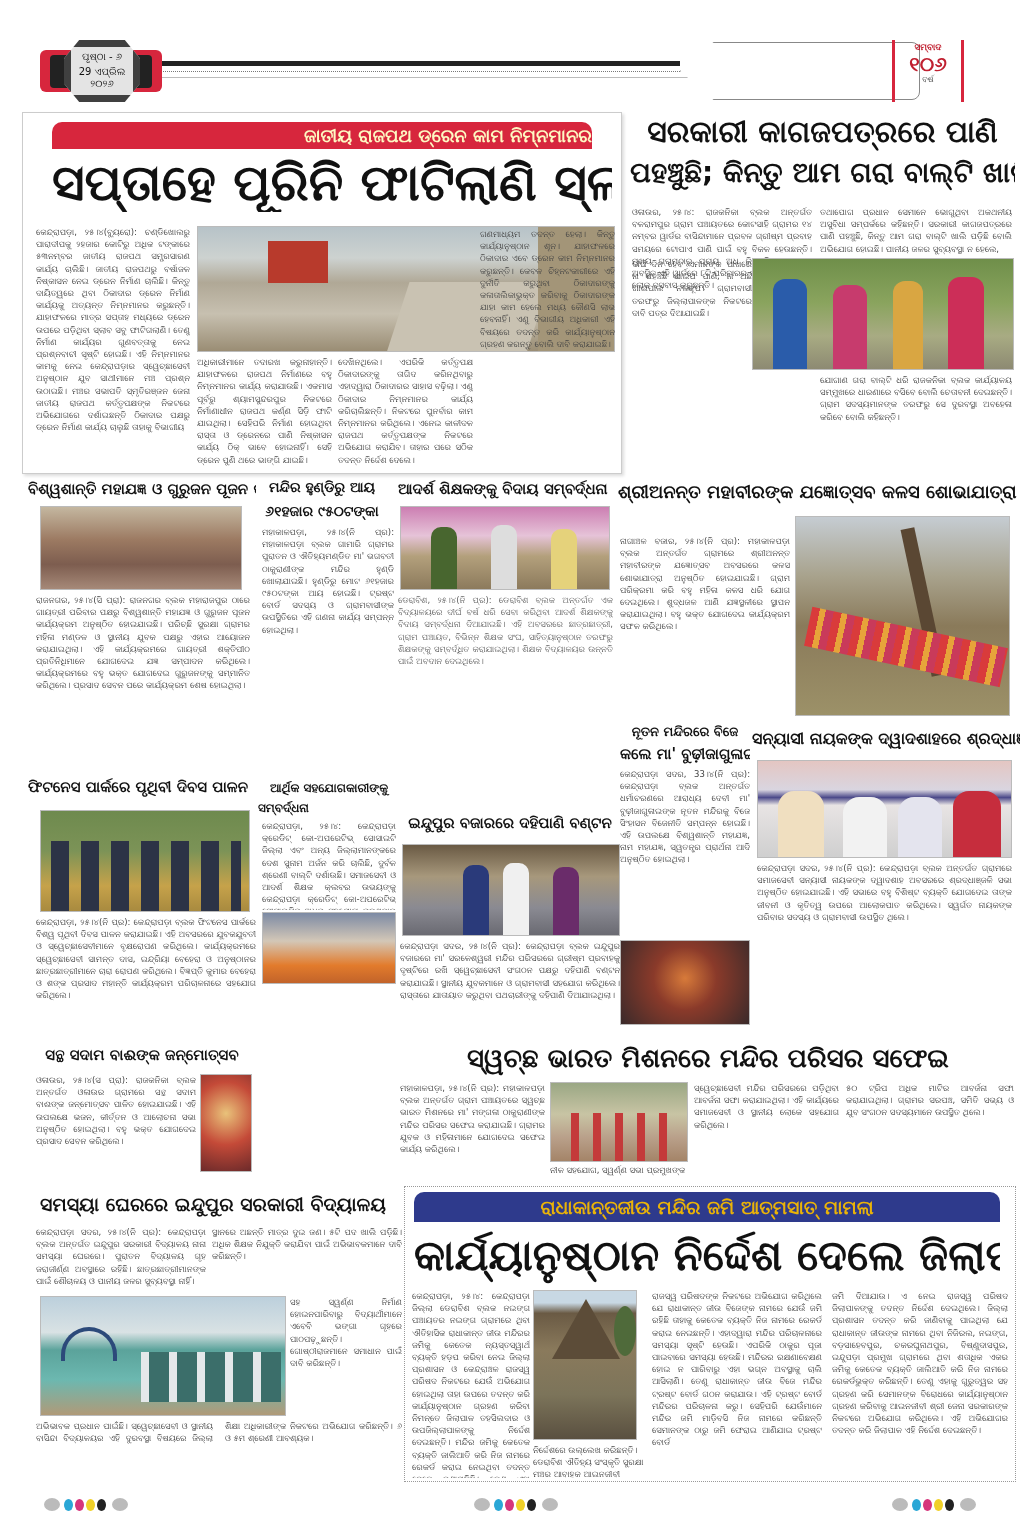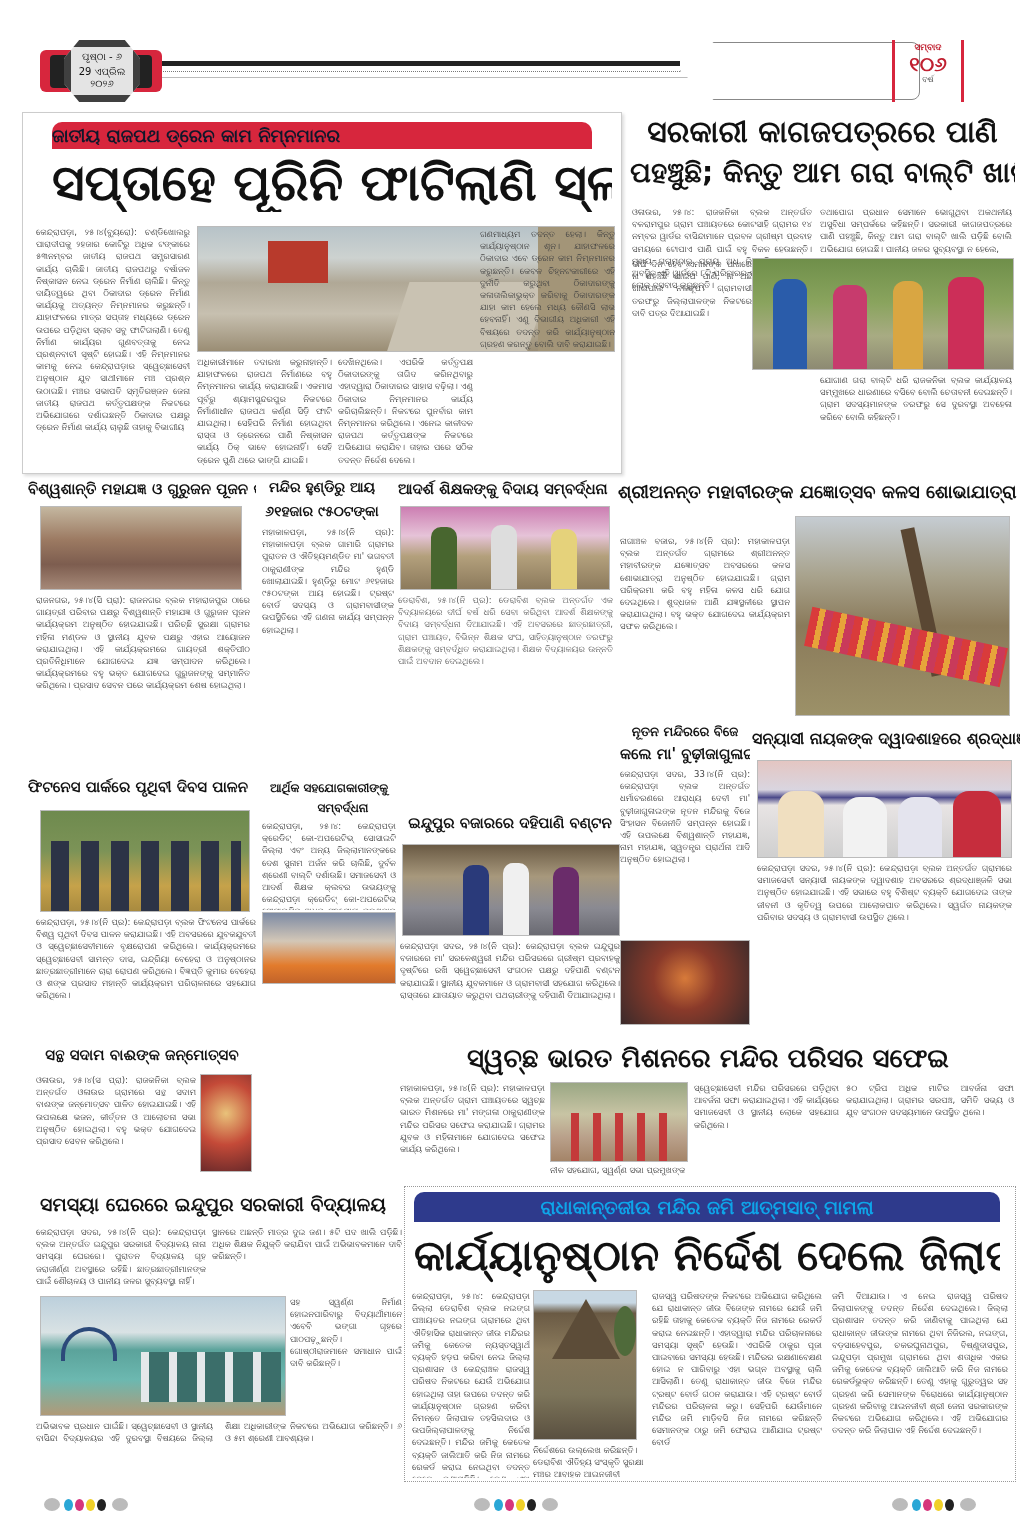--- a/index.html
+++ b/index.html
@@ -32,21 +32,21 @@
   <div class="abs" style="left:680px;top:42px;width:240px;height:58px;background:#fff;border:1px solid #888;clip-path:polygon(14% 0,100% 0,100% 100%,14% 100%,0 50%);border-radius:0 8px 8px 0"></div>
 
   <div class="abs" style="left:892px;top:40px;width:72px;height:62px;border-left:3px solid #d7263d;border-right:3px solid #d7263d;text-align:center">
     <div style="font-size:9px;color:#c02030;font-weight:bold;margin-top:2px">ସମ୍ବାଦ</div>
     <div style="font-size:20px;color:#c02030;font-weight:bold;line-height:22px">୧୦୬</div>
     <div style="font-size:8px;color:#444">ବର୍ଷ</div>
   </div>
 </div>
 
 <div class="box" style="left:22px;top:112px;width:600px;height:362px;border:1px solid #ccc;box-shadow:2px 2px 3px #ddd"></div>
-<div class="abs" style="left:52px;top:122px;width:540px;height:27px;background:#d7263d;border-radius:10px 10px 0 0;text-align:left;color:#0f172a;font-size:18px;line-height:27px;font-weight:bold">
+<div class="abs" style="left:52px;top:122px;width:540px;height:27px;background:#d7263d;border-radius:10px 10px 0 0;text-align:right;color:#fef9c3;font-size:18px;line-height:27px;font-weight:bold">
   <span>ଜାତୀୟ ରାଜପଥ ଡ୍ରେନ କାମ ନିମ୍ନମାନର</span>
 </div>
 <div class="abs hl" style="left:52px;top:154px;width:560px;font-size:50px;line-height:58px;text-align:center">ସପ୍ତାହେ ପୂରିନି ଫାଟିଲାଣି ସ୍ଲାବ</div>
 
 <div class="abs body-text" style="left:36px;top:226px;width:154px;height:240px">କେନ୍ଦ୍ରାପଡ଼ା, ୨୫।୪(ବ୍ୟୁରୋ): ଚଣ୍ଡିଖୋଲରୁ ପାରାଦୀପକୁ ୨ହଜାର କୋଟିରୁ ଅଧିକ ଟଙ୍କାରେ ୫୩ନମ୍ବର ଜାତୀୟ ରାଜପଥ ସମ୍ପ୍ରସାରଣ କାର୍ଯ୍ୟ ଚାଲିଛି। ଜାତୀୟ ରାଜପଥରୁ ବର୍ଷାଜଳ ନିଷ୍କାସନ ନେଇ ଡ୍ରେନ ନିର୍ମାଣ ଚାଲିଛି। କିନ୍ତୁ ଦାୟିତ୍ୱରେ ଥିବା ଠିକାଦାର ଡ୍ରେନ ନିର୍ମାଣ କାର୍ଯ୍ୟକୁ ଅତ୍ୟନ୍ତ ନିମ୍ନମାନର କରୁଛନ୍ତି। ଯାହାଫଳରେ ମାତ୍ର ସପ୍ତାହ ମଧ୍ୟରେ ଡ୍ରେନ ଉପରେ ପଡ଼ିଥିବା ସ୍ଲାବ ସବୁ ଫାଟିଗଲାଣି। ତେଣୁ ନିର୍ମାଣ କାର୍ଯ୍ୟର ଗୁଣବତ୍ତାକୁ ନେଇ ପ୍ରଶ୍ନବାଚୀ ସୃଷ୍ଟି ହୋଇଛି। ଏହି ନିମ୍ନମାନର କାମକୁ ନେଇ କେନ୍ଦ୍ରାପଡ଼ାର ସ୍ୱେଚ୍ଛାସେବୀ ଅନୁଷ୍ଠାନ ଯୁବ ସାଥୀମାନେ ମଞ୍ଚ ପ୍ରଶ୍ନ ଉଠାଇଛି। ମଞ୍ଚର ସଭାପତି ସ୍ମୃତିରଞ୍ଜନ ଜେନା ଜାତୀୟ ରାଜପଥ କର୍ତ୍ତୃପକ୍ଷଙ୍କ ନିକଟରେ ଅଭିଯୋଗରେ ଦର୍ଶାଇଛନ୍ତି ଠିକାଦାର ପକ୍ଷରୁ ଡ୍ରେନ ନିର୍ମାଣ କାର୍ଯ୍ୟ ଚାଲୁଛି ତାହାକୁ ବିଭାଗୀୟ</div>
 <div class="photo" style="left:197px;top:226px;width:418px;height:126px;background:linear-gradient(180deg,#b7c3c8 0%,#cdd2d0 25%,#b0a896 45%,#c7c0b0 70%,#9a8d74 100%)">
   <div class="abs" style="left:70px;top:14px;width:60px;height:42px;background:#b83a2c"></div>
   <div class="abs" style="left:200px;top:55px;width:140px;height:71px;background:#c9c2b2;transform:skewX(-18deg)"></div>
   <div class="abs" style="left:340px;top:0;width:78px;height:126px;background:#a39578"></div>
 </div>
@@ -104,21 +104,21 @@
 </div>
 <div class="abs body-text" style="left:757px;top:862px;width:255px;height:165px">କେନ୍ଦ୍ରାପଡ଼ା ସଦର, ୨୫।୪(ନି ପ୍ର): କେନ୍ଦ୍ରାପଡ଼ା ବ୍ଲକ ଅନ୍ତର୍ଗତ ଗ୍ରାମରେ ସମାଜସେବୀ ସନ୍ୟାସୀ ନାୟକଙ୍କ ଦ୍ୱାଦଶାହ ଅବସରରେ ଶ୍ରଦ୍ଧାଞ୍ଜଳି ସଭା ଅନୁଷ୍ଠିତ ହୋଇଯାଇଛି। ଏହି ସଭାରେ ବହୁ ବିଶିଷ୍ଟ ବ୍ୟକ୍ତି ଯୋଗଦେଇ ତାଙ୍କ ଜୀବନୀ ଓ କୃତିତ୍ୱ ଉପରେ ଆଲୋକପାତ କରିଥିଲେ। ସ୍ୱର୍ଗତ ନାୟକଙ୍କ ପରିବାର ସଦସ୍ୟ ଓ ଗ୍ରାମବାସୀ ଉପସ୍ଥିତ ଥିଲେ।</div>
 
 <div class="abs hl" style="left:28px;top:772px;width:230px;font-size:15px;line-height:30px">ଫିଟନେସ ପାର୍କରେ ପୃଥିବୀ ଦିବସ ପାଳନ</div>
 <div class="photo" style="left:40px;top:810px;width:210px;height:102px;background:linear-gradient(180deg,#6e8a4e 0%,#7c9357 40%,#c6a24a 75%,#a88a3f 100%)">
   <div class="abs" style="left:10px;top:30px;width:190px;height:72px;background:repeating-linear-gradient(90deg,#2c3346 0 18px,transparent 18px 30px)"></div>
 </div>
 <div class="abs body-text" style="left:36px;top:916px;width:220px;height:96px">କେନ୍ଦ୍ରାପଡ଼ା, ୨୫।୪(ନି ପ୍ର): କେନ୍ଦ୍ରାପଡ଼ା ବ୍ଲକ ଫିଟନେସ ପାର୍କରେ ବିଶ୍ୱ ପୃଥିବୀ ଦିବସ ପାଳନ କରାଯାଇଛି। ଏହି ଅବସରରେ ଯୁବକଯୁବତୀ ଓ ସ୍ୱେଚ୍ଛାସେବୀମାନେ ବୃକ୍ଷରୋପଣ କରିଥିଲେ। କାର୍ଯ୍ୟକ୍ରମରେ ସ୍ୱେଚ୍ଛାସେବୀ ସାମନ୍ତ ଦାସ, ଇନ୍ଦ୍ରିୟା ବେହେରା ଓ ଅନୁଷ୍ଠାନର ଛାତ୍ରଛାତ୍ରୀମାନେ ଚାରା ରୋପଣ କରିଥିଲେ। ବିଜ୍ଞପ୍ତି କୁମାର ବେହେରା ଓ ଶଙ୍କ ପ୍ରସାଦ ମହାନ୍ତି କାର୍ଯ୍ୟକ୍ରମ ପରିଚାଳନାରେ ସହଯୋଗ କରିଥିଲେ।</div>
 
 <div class="abs hl" style="left:262px;top:778px;width:134px;font-size:12px;line-height:20px;text-align:center">ଆର୍ଥିକ ସହଯୋଗକାରୀଙ୍କୁ</div>
-<div class="abs hl" style="left:276px;top:798px;width:134px;font-size:12px;line-height:20px;text-align:center">ସମ୍ବର୍ଦ୍ଧନା</div>
+<div class="abs hl" style="left:258px;top:798px;width:134px;font-size:12px;line-height:20px;">ସମ୍ବର୍ଦ୍ଧନା</div>
 <div class="abs body-text" style="left:262px;top:820px;width:134px;height:90px">କେନ୍ଦ୍ରାପଡ଼ା, ୨୫।୪: କେନ୍ଦ୍ରାପଡ଼ା କ୍ରେଡିଟ୍ କୋ-ଅପରେଟିଭ୍ ସୋସାଇଟି ଜିଲ୍ଲା ଏବଂ ଅନ୍ୟ ଜିଲ୍ଲାମାନଙ୍କରେ ଦେଶ ସୁନାମ ଅର୍ଜନ କରି ଚାଲିଛି, ଦୁର୍ବଳ ଶ୍ରେଣୀ ବାଲ୍ଟି ଦର୍ଶାଉଛି। ସମାଜସେବୀ ଓ ଆଦର୍ଶ ଶିକ୍ଷକ କ୍ଲବର ଉଭୟଙ୍କୁ କେନ୍ଦ୍ରାପଡ଼ା କ୍ରେଡିଟ୍ କୋ-ଅପରେଟିଭ୍ ସୋସାଇଟିକୁ ଅଧିକ ସହଯୋଗ କରୁଥିବାରୁ ଅନୁଷ୍ଠାନ ପକ୍ଷରୁ ସମ୍ବର୍ଦ୍ଧନା ଦିଆଯାଇଛି।</div>
 <div class="photo" style="left:262px;top:912px;width:134px;height:72px;background:linear-gradient(180deg,#7c8aa4 0%,#d3c7b7 40%,#e27b2c 75%,#c2632a 100%)"></div>
 
 <div class="abs hl" style="left:400px;top:808px;width:220px;font-size:15px;line-height:30px;text-align:center">ଇନ୍ଦୁପୁର ବଜାରରେ ଦହିପାଣି ବଣ୍ଟନ</div>
 <div class="photo" style="left:402px;top:844px;width:218px;height:92px;background:linear-gradient(180deg,#6a5a44 0%,#a7987c 35%,#8a8a92 70%,#6a6a72 100%)">
   <div class="abs" style="left:60px;top:20px;width:26px;height:72px;background:#2a3a7a;border-radius:10px 10px 0 0"></div>
   <div class="abs" style="left:100px;top:18px;width:26px;height:74px;background:#f0f0f0;border-radius:10px 10px 0 0"></div>
   <div class="abs" style="left:150px;top:22px;width:26px;height:70px;background:#6a2c6a;border-radius:10px 10px 0 0"></div>
 </div>
 <div class="abs body-text" style="left:400px;top:940px;width:220px;height:85px">କେନ୍ଦ୍ରାପଡ଼ା ସଦର, ୨୫।୪(ନି ପ୍ର): କେନ୍ଦ୍ରାପଡ଼ା ବ୍ଲକ ଇନ୍ଦୁପୁର ବଜାରରେ ମା' ସରଳେଶ୍ୱରୀ ମନ୍ଦିର ପରିସରରେ ଗ୍ରୀଷ୍ମ ପ୍ରବାହକୁ ଦୃଷ୍ଟିରେ ରଖି ସ୍ୱେଚ୍ଛାସେବୀ ସଂଗଠନ ପକ୍ଷରୁ ଦହିପାଣି ବଣ୍ଟନ କରାଯାଇଛି। ସ୍ଥାନୀୟ ଯୁବକମାନେ ଓ ଗ୍ରାମବାସୀ ସହଯୋଗ କରିଥିଲେ। ରାସ୍ତାରେ ଯାତାୟାତ କରୁଥିବା ପଥଚାରୀଙ୍କୁ ଦହିପାଣି ଦିଆଯାଇଥିଲା।</div>
@@ -140,21 +140,21 @@
 <div class="abs body-text" style="left:36px;top:1226px;width:170px;height:68px">କେନ୍ଦ୍ରାପଡ଼ା ସଦର, ୨୫।୪(ନି ପ୍ର): କେନ୍ଦ୍ରାପଡ଼ା ବ୍ଲକ ଅନ୍ତର୍ଗତ ଇନ୍ଦୁପୁର ସରକାରୀ ବିଦ୍ୟାଳୟ ନାନା ସମସ୍ୟା ଘେରରେ। ପୁରାତନ ବିଦ୍ୟାଳୟ ଗୃହ ଜରାଜୀର୍ଣ୍ଣ ଅବସ୍ଥାରେ ରହିଛି। ଛାତ୍ରଛାତ୍ରୀମାନଙ୍କ ପାଇଁ ଶୌଚାଳୟ ଓ ପାନୀୟ ଜଳର ସୁବ୍ୟବସ୍ଥା ନାହିଁ।</div>
 <div class="abs body-text" style="left:212px;top:1226px;width:190px;height:68px">ସ୍ଥାନରେ ଅଛନ୍ତି ମାତ୍ର ଦୁଇ ଜଣ। ୫ଟି ପଦ ଖାଲି ପଡ଼ିଛି। ଅଧିକ ଶିକ୍ଷକ ନିଯୁକ୍ତି କରାଯିବା ପାଇଁ ଅଭିଭାବକମାନେ ଦାବି କରିଛନ୍ତି।</div>
 <div class="photo" style="left:40px;top:1296px;width:246px;height:120px;background:linear-gradient(180deg,#bcd0dc 0%,#d9e2e4 30%,#5ba39b 45%,#6cb8b0 70%,#b09a78 100%)">
   <div class="abs" style="left:20px;top:30px;width:56px;height:34px;border:4px solid #2c4a7a;border-bottom:none;border-radius:30px 30px 0 0"></div>
   <div class="abs" style="left:100px;top:55px;width:140px;height:50px;background:repeating-linear-gradient(90deg,#e4e8ea 0 8px,#3b6e6a 8px 28px)"></div>
 </div>
 <div class="abs body-text" style="left:290px;top:1296px;width:112px;height:120px">ସହ ସ୍ୱର୍ଣ୍ଣ ନିର୍ମାଣ ହୋଇନପାରିବାରୁ ବିଦ୍ୟାର୍ଥୀମାନେ ଏବେବି ଭଙ୍ଗା ଗୃହରେ ପାଠପଢ଼ୁଛନ୍ତି। ଗୋଷ୍ଠୀରାଜମାନେ ସମାଧାନ ପାଇଁ ଦାବି କରିଛନ୍ତି।</div>
 <div class="abs body-text" style="left:36px;top:1420px;width:366px;height:60px;column-count:2;column-gap:12px">ଅଭିଭାବକ ପ୍ରଧାନ ପାଇଁଛି। ସ୍ୱେଚ୍ଛାସେବୀ ଓ ସ୍ଥାନୀୟ ବାସିନ୍ଦା ବିଦ୍ୟାଳୟର ଏହି ଦୁରବସ୍ଥା ବିଷୟରେ ଜିଲ୍ଲା ଶିକ୍ଷା ଅଧିକାରୀଙ୍କ ନିକଟରେ ଅଭିଯୋଗ କରିଛନ୍ତି। ୬ ଓ ୫ମ ଶ୍ରେଣୀ ଆବଶ୍ୟକ।</div>
 
 <div class="box" style="left:404px;top:1186px;width:612px;height:296px"></div>
-<div class="abs" style="left:414px;top:1192px;width:586px;height:30px;background:#2e3a8c;border-radius:10px 10px 0 0;text-align:center;color:#0ea5e9;font-size:19px;line-height:30px;font-weight:bold">
+<div class="abs" style="left:414px;top:1192px;width:586px;height:30px;background:#2e3a8c;border-radius:10px 10px 0 0;text-align:center;color:#eab308;font-size:19px;line-height:30px;font-weight:bold">
   <span>ରାଧାକାନ୍ତଜୀଉ ମନ୍ଦିର ଜମି ଆତ୍ମସାତ୍ ମାମଲା</span>
 </div>
 <div class="abs hl" style="left:414px;top:1226px;width:586px;font-size:42px;line-height:60px;text-align:center">କାର୍ଯ୍ୟାନୁଷ୍ଠାନ ନିର୍ଦ୍ଦେଶ ଦେଲେ ଜିଲାପାଳ</div>
 <div class="abs body-text" style="left:412px;top:1290px;width:118px;height:188px">କେନ୍ଦ୍ରାପଡ଼ା, ୨୫।୪: କେନ୍ଦ୍ରାପଡ଼ା ଜିଲ୍ଲା ଡେରାବିଶ ବ୍ଲକ ନଇଙ୍ଗ ପଞ୍ଚାୟତର ନଇଙ୍ଗ ଗ୍ରାମରେ ଥିବା ଐତିହାସିକ ରାଧାକାନ୍ତ ଜୀଉ ମନ୍ଦିରର ଜମିକୁ କେତେକ ନ୍ୟସ୍ତସ୍ୱାର୍ଥ ବ୍ୟକ୍ତି ହଡ଼ପ କରିବା ନେଇ ଜିଲ୍ଲା ପ୍ରଶାସନ ଓ କେନ୍ଦ୍ରାଞ୍ଚଳ ରାଜସ୍ୱ ପରିଷଦ ନିକଟରେ ଯେଉଁ ଅଭିଯୋଗ ହୋଇଥିଲା ତାହା ଉପରେ ତଦନ୍ତ କରି କାର୍ଯ୍ୟାନୁଷ୍ଠାନ ଗ୍ରହଣ କରିବା ନିମନ୍ତେ ଜିଲାପାଳ ତହସିଲଦାର ଓ ଉପଜିଲ୍ଲାପାଳଙ୍କୁ ନିର୍ଦ୍ଦେଶ ଦେଇଛନ୍ତି। ମନ୍ଦିର ଜମିକୁ କେତେକ ବ୍ୟକ୍ତି ଜାଲିଆତି କରି ନିଜ ନାମରେ ରେକର୍ଡ କରାଇ ନେଇଥିବା ତଦନ୍ତ ବେଳେ ଜଣାପଡ଼ିଛି। ତେଣୁ ଏହା ଉପରେ ଆବଶ୍ୟକ ଅନୁଯାୟୀ କାର୍ଯ୍ୟାନୁଷ୍ଠାନ ଗ୍ରହଣ କରିବାକୁ କେନ୍ଦ୍ରାପଡ଼ା ଜିଲାପାଳ ତାଙ୍କ</div>
 <div class="photo" style="left:533px;top:1290px;width:104px;height:150px;background:linear-gradient(180deg,#c8d8e4 0%,#c8d8e4 8%,#6a5a44 15%,#8a7a5c 40%,#7c745a 70%,#5a5040 100%)">
   <div class="abs" style="left:18px;top:8px;width:68px;height:60px;background:#5c4c38;clip-path:polygon(50% 0,100% 100%,0 100%)"></div>
   <div class="abs" style="left:80px;top:15px;width:22px;height:50px;background:#4f6a3a;border-radius:50%"></div>
 </div>
 <div class="abs cap" style="left:533px;top:1444px;width:118px;height:36px">ନିର୍ଦ୍ଦେଶରେ ଉଲ୍ଲେଖ କରିଛନ୍ତି। ଡେରାବିଶ ଐତିହ୍ୟ ସଂସ୍କୃତି ସୁରକ୍ଷା ମଞ୍ଚର ଆବାହକ ଆଇନଜୀବୀ ମନୋରଞ୍ଜନ ଜେନା କେନ୍ଦ୍ରାପଡ଼ା</div>
 <div class="abs body-text" style="left:652px;top:1290px;width:170px;height:188px">ରାଜସ୍ୱ ପରିଷଦଙ୍କ ନିକଟରେ ଅଭିଯୋଗ କରିଥିଲେ ଯେ ରାଧାକାନ୍ତ ଜୀଉ ବିଜେଙ୍କ ନାମରେ ଯେଉଁ ଜମି ରହିଛି ତାହାକୁ କେତେକ ବ୍ୟକ୍ତି ନିଜ ନାମରେ ରେକର୍ଡ କରାଇ ନେଇଛନ୍ତି। ଏହାଦ୍ୱାରା ମନ୍ଦିର ପରିଚାଳନାରେ ସମସ୍ୟା ସୃଷ୍ଟି ହେଉଛି। ଏପରିକି ଠାକୁର ପୂଜା ପାଇବାରେ ସମସ୍ୟା ହେଉଛି। ମନ୍ଦିରର ରକ୍ଷଣାବେକ୍ଷଣ ହୋଇ ନ ପାରିବାରୁ ଏହା ଭଗ୍ନ ଅବସ୍ଥାକୁ ଚାଲି ଆସିଲାଣି। ତେଣୁ ରାଧାକାନ୍ତ ଜୀଉ ବିଜେ ମନ୍ଦିର ଟ୍ରଷ୍ଟ ବୋର୍ଡ ଗଠନ କରାଯାଉ। ଏହି ଟ୍ରଷ୍ଟ ବୋର୍ଡ ମନ୍ଦିରର ପରିଚାଳନା କରୁ। ସେହିପରି ଯେଉଁମାନେ ମନ୍ଦିର ଜମି ମାଡ଼ିବସି ନିଜ ନାମରେ କରିଛନ୍ତି ସେମାନଙ୍କ ଠାରୁ ଜମି ଫେରାଇ ଆଣିଯାଇ ଟ୍ରଷ୍ଟ ବୋର୍ଡ</div>

